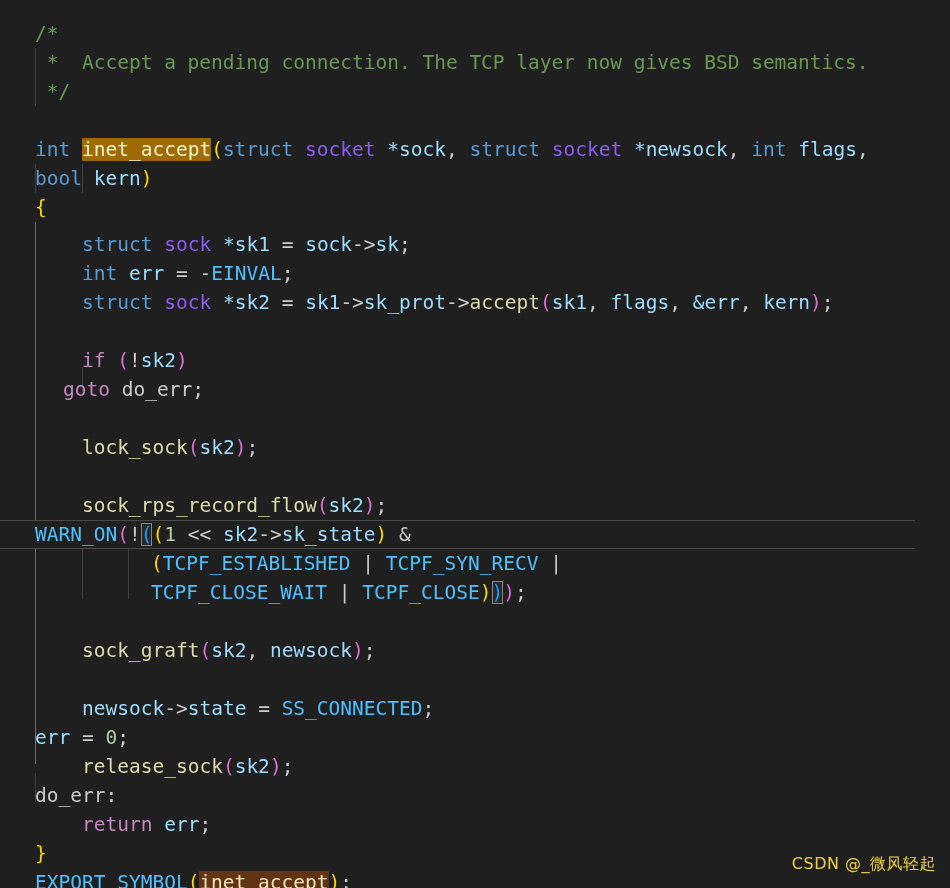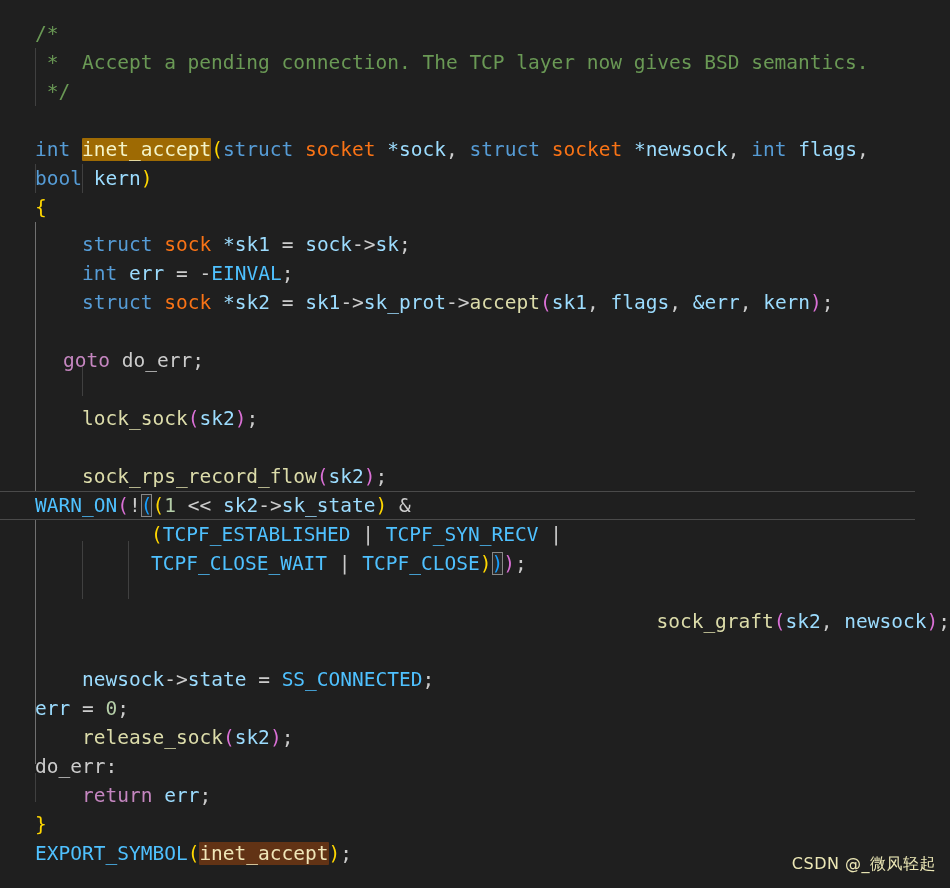--- a/index.html
+++ b/index.html
@@ -58,21 +58,21 @@
     box-shadow: inset 0 1px 0 0 #4a4a4a, inset 0 -1px 0 0 #4a4a4a;
     margin-left: -35px;
     padding-left: 70px;
     width: 950px;
   }
 
   
   .cmt   { color: #6a9955; }
   .kw    { color: #569cd6; }   
   .ctl   { color: #c586c0; }   
-  .type  { color: #f97316; }   
+  .type  { color: #8b5cf6; }   
   .var   { color: #9cdcfe; }   
   .fn    { color: #dcdcaa; }   
   .const { color: #4fc1ff; }   
   .num   { color: #b5cea8; }
   .punc  { color: #cccccc; }
   .op    { color: #cccccc; }
 
   
   .b1 { color: #ffd700; }
   .b2 { color: #da70d6; }
@@ -96,21 +96,21 @@
     color: #f0e6b8;
     border-radius: 1px;
   }
 
   
   #watermark {
     position: absolute;
     right: 14px;
     bottom: 10px;
     z-index: 5;
-    color: #fef9c3;
+    color: #fde047;
     font-family: "DejaVu Sans", "Liberation Sans", sans-serif;
     font-size: 16px;
     letter-spacing: 0.5px;
     opacity: 0.92;
   }
 </style>
 </head>
 <body>
 
 <div id="editor">
@@ -143,40 +143,41 @@
     <div class="line"><span class="b1">{</span></div>
 
     <div class="line" style="padding-left:82px;margin-top:8px;"><span class="kw">struct</span> <span class="type">sock</span> <span class="var">*sk1</span> <span class="op">=</span> <span class="var">sock</span><span class="op">-&gt;</span><span class="var">sk</span><span class="punc">;</span></div>
 
     <div class="line" style="padding-left:82px;"><span class="kw">int</span> <span class="var">err</span> <span class="op">=</span> <span class="op">-</span><span class="const">EINVAL</span><span class="punc">;</span></div>
 
     <div class="line" style="padding-left:82px;"><span class="kw">struct</span> <span class="type">sock</span> <span class="var">*sk2</span> <span class="op">=</span> <span class="var">sk1</span><span class="op">-&gt;</span><span class="var">sk_prot</span><span class="op">-&gt;</span><span class="fn">accept</span><span class="b2">(</span><span class="var">sk1</span><span class="punc">,</span> <span class="var">flags</span><span class="punc">,</span> <span class="var">&amp;err</span><span class="punc">,</span> <span class="var">kern</span><span class="b2">)</span><span class="punc">;</span></div>
 
     <div class="line"></div>
 
+    <div class="line" style="padding-left:82px;"><span class="ctl">if</span> <span class="b2">(</span><span class="op">!</span><span class="var">sk2</span><span class="b2">)</span></div>
 
     <div class="line" style="padding-left:63px;"><span class="ctl">goto</span> <span class="punc">do_err</span><span class="punc">;</span></div>
 
     <div class="line"></div>
 
     <div class="line" style="padding-left:82px;"><span class="fn">lock_sock</span><span class="b2">(</span><span class="var">sk2</span><span class="b2">)</span><span class="punc">;</span></div>
 
     <div class="line"></div>
 
     <div class="line" style="padding-left:82px;"><span class="fn">sock_rps_record_flow</span><span class="b2">(</span><span class="var">sk2</span><span class="b2">)</span><span class="punc">;</span></div>
 
     <div class="line current"><span class="const">WARN_ON</span><span class="b2">(</span><span class="op">!</span><span class="b3 bmatch">(</span><span class="b1">(</span><span class="num">1</span> <span class="op">&lt;&lt;</span> <span class="var">sk2</span><span class="op">-&gt;</span><span class="var">sk_state</span><span class="b1">)</span> <span class="op">&amp;</span></div>
 
     <div class="line" style="padding-left:151px;"><span class="b1">(</span><span class="const">TCPF_ESTABLISHED</span> <span class="op">|</span> <span class="const">TCPF_SYN_RECV</span> <span class="op">|</span></div>
 
     <div class="line" style="padding-left:151px;"><span class="const">TCPF_CLOSE_WAIT</span> <span class="op">|</span> <span class="const">TCPF_CLOSE</span><span class="b1">)</span><span class="b3 bmatch">)</span><span class="b2">)</span><span class="punc">;</span></div>
 
     <div class="line"></div>
 
-    <div class="line" style="padding-left:82px;text-align:right;"><span class="fn">sock_graft</span><span class="b2">(</span><span class="var">sk2</span><span class="punc">,</span> <span class="var">newsock</span><span class="b2">)</span><span class="punc">;</span></div>
+    <div class="line" style="padding-left:82px;"><span class="fn">sock_graft</span><span class="b2">(</span><span class="var">sk2</span><span class="punc">,</span> <span class="var">newsock</span><span class="b2">)</span><span class="punc">;</span></div>
 
     <div class="line"></div>
 
     <div class="line" style="padding-left:82px;"><span class="var">newsock</span><span class="op">-&gt;</span><span class="var">state</span> <span class="op">=</span> <span class="const">SS_CONNECTED</span><span class="punc">;</span></div>
 
     <div class="line" style=""><span class="var">err</span> <span class="op">=</span> <span class="num">0</span><span class="punc">;</span></div>
 
     <div class="line" style="padding-left:82px;"><span class="fn">release_sock</span><span class="b2">(</span><span class="var">sk2</span><span class="b2">)</span><span class="punc">;</span></div>
 
     <div class="line"><span class="punc">do_err:</span></div>

